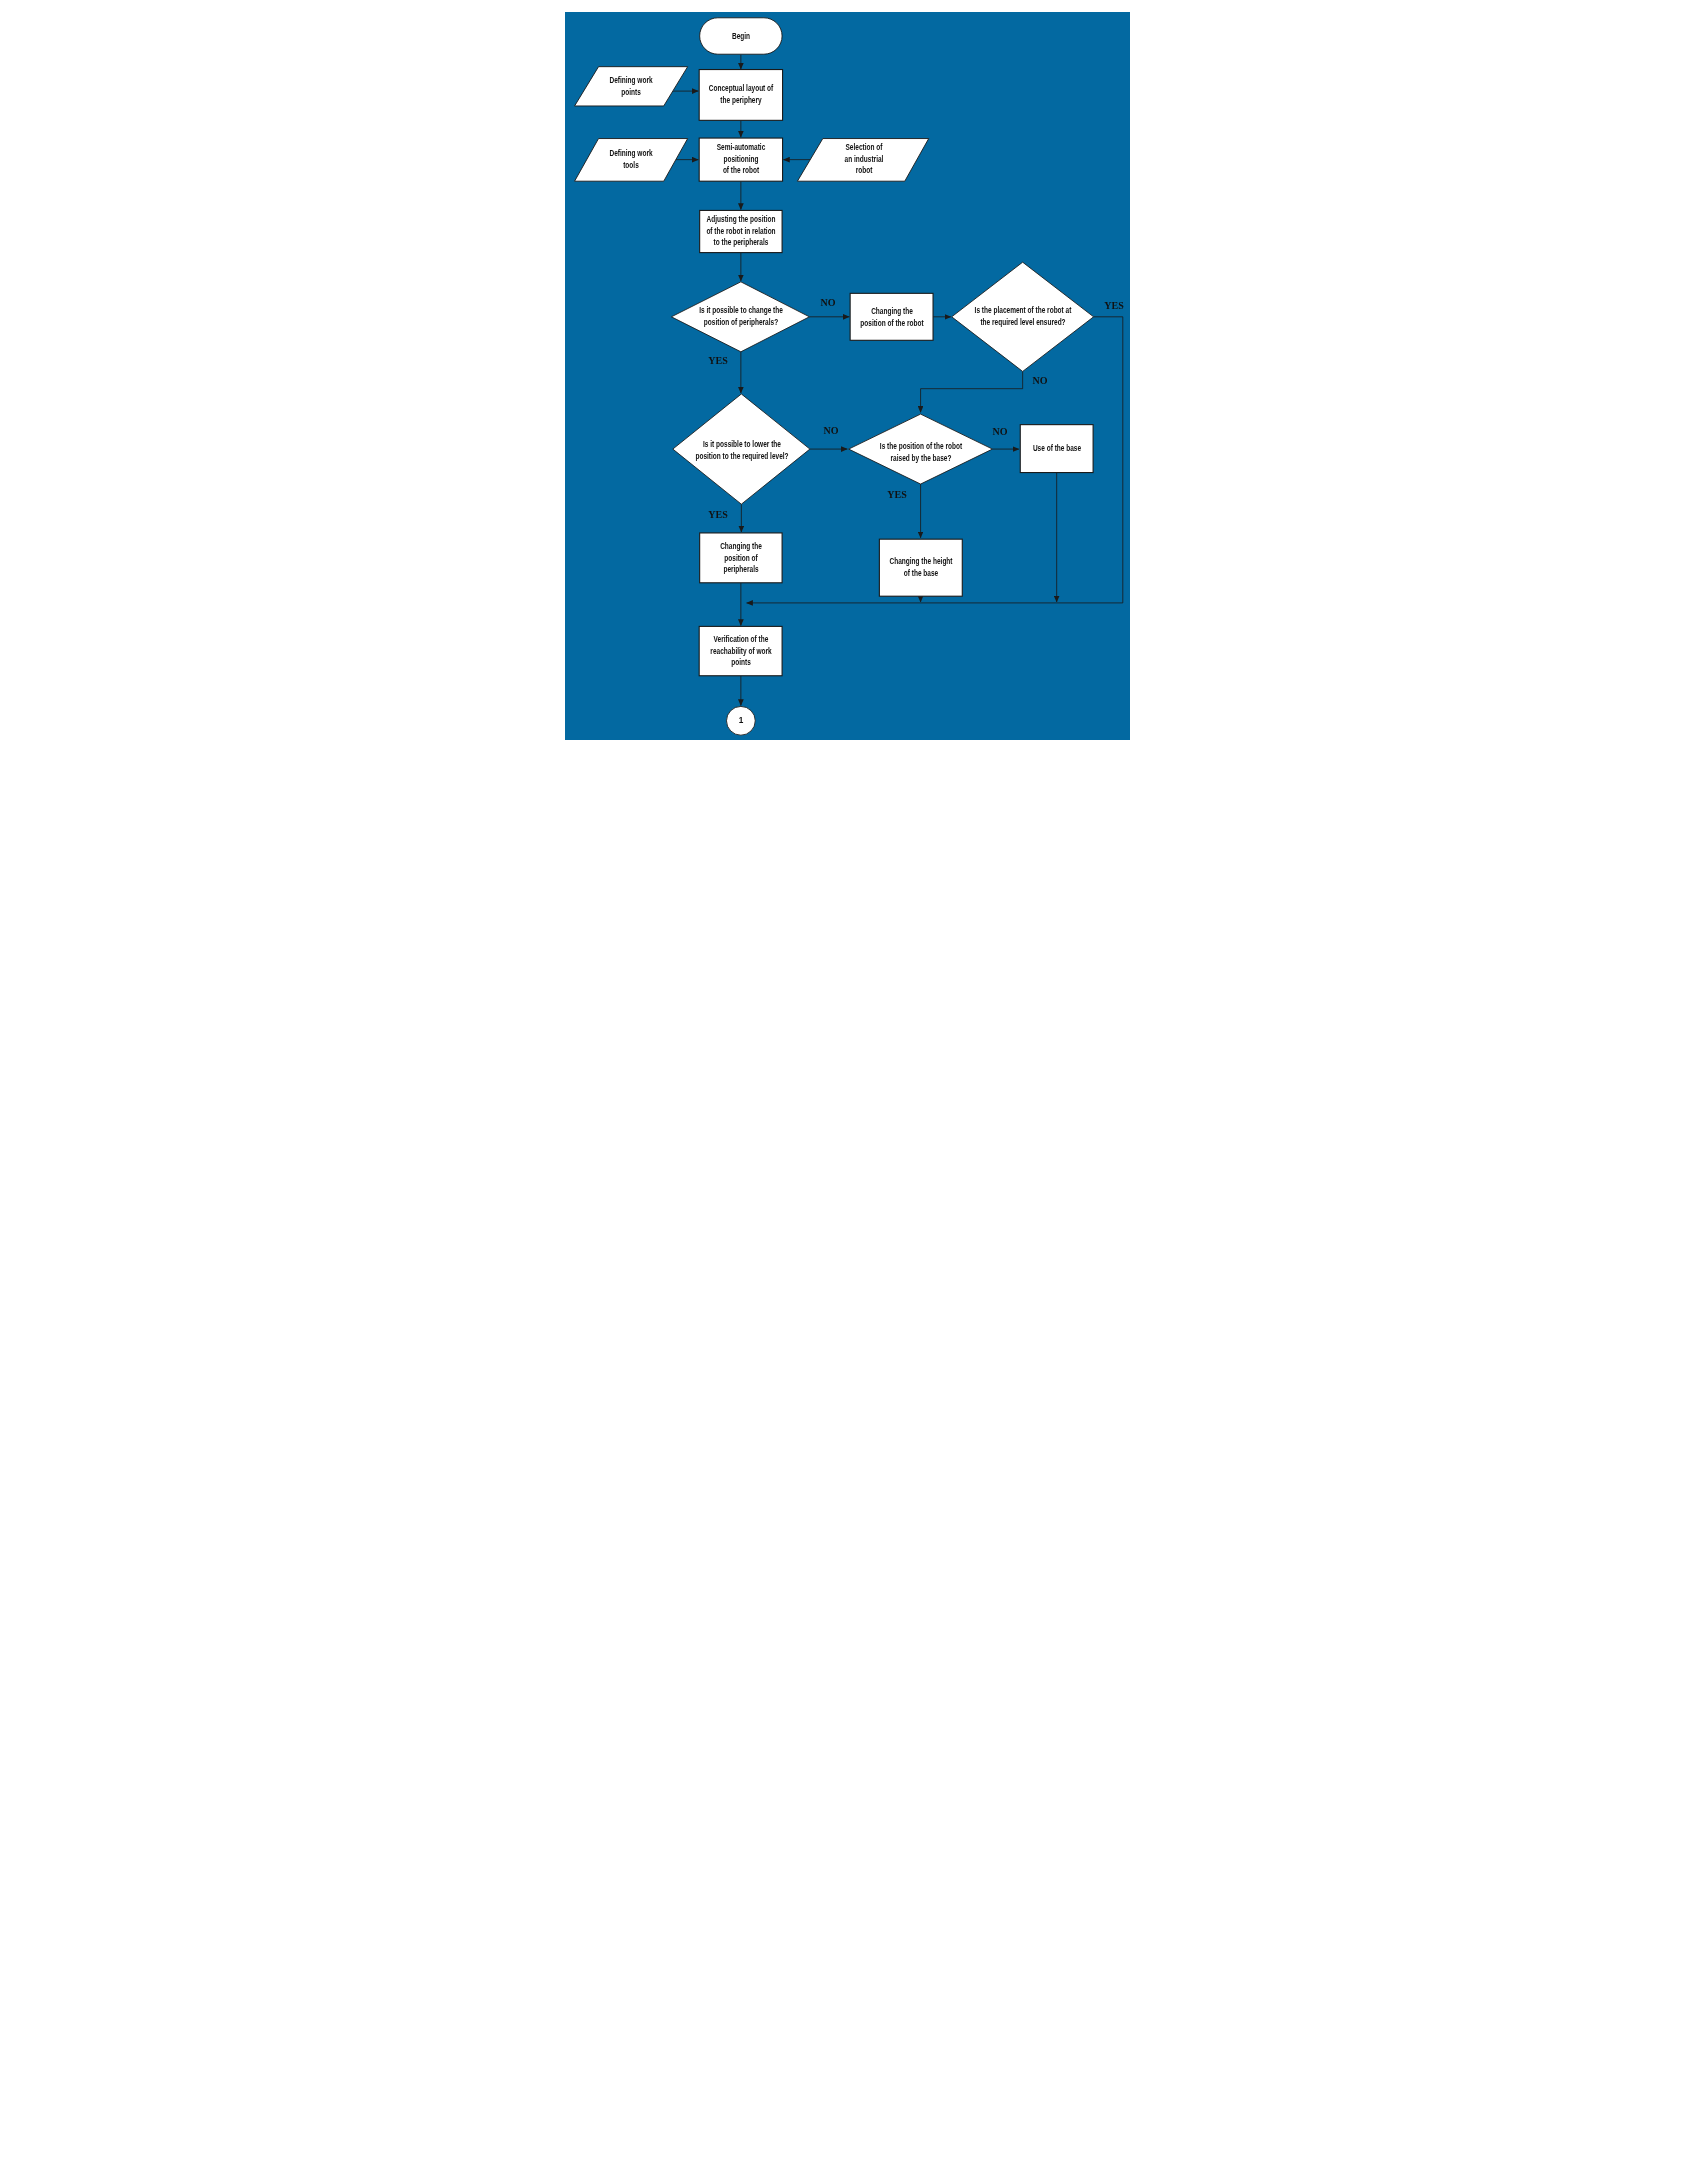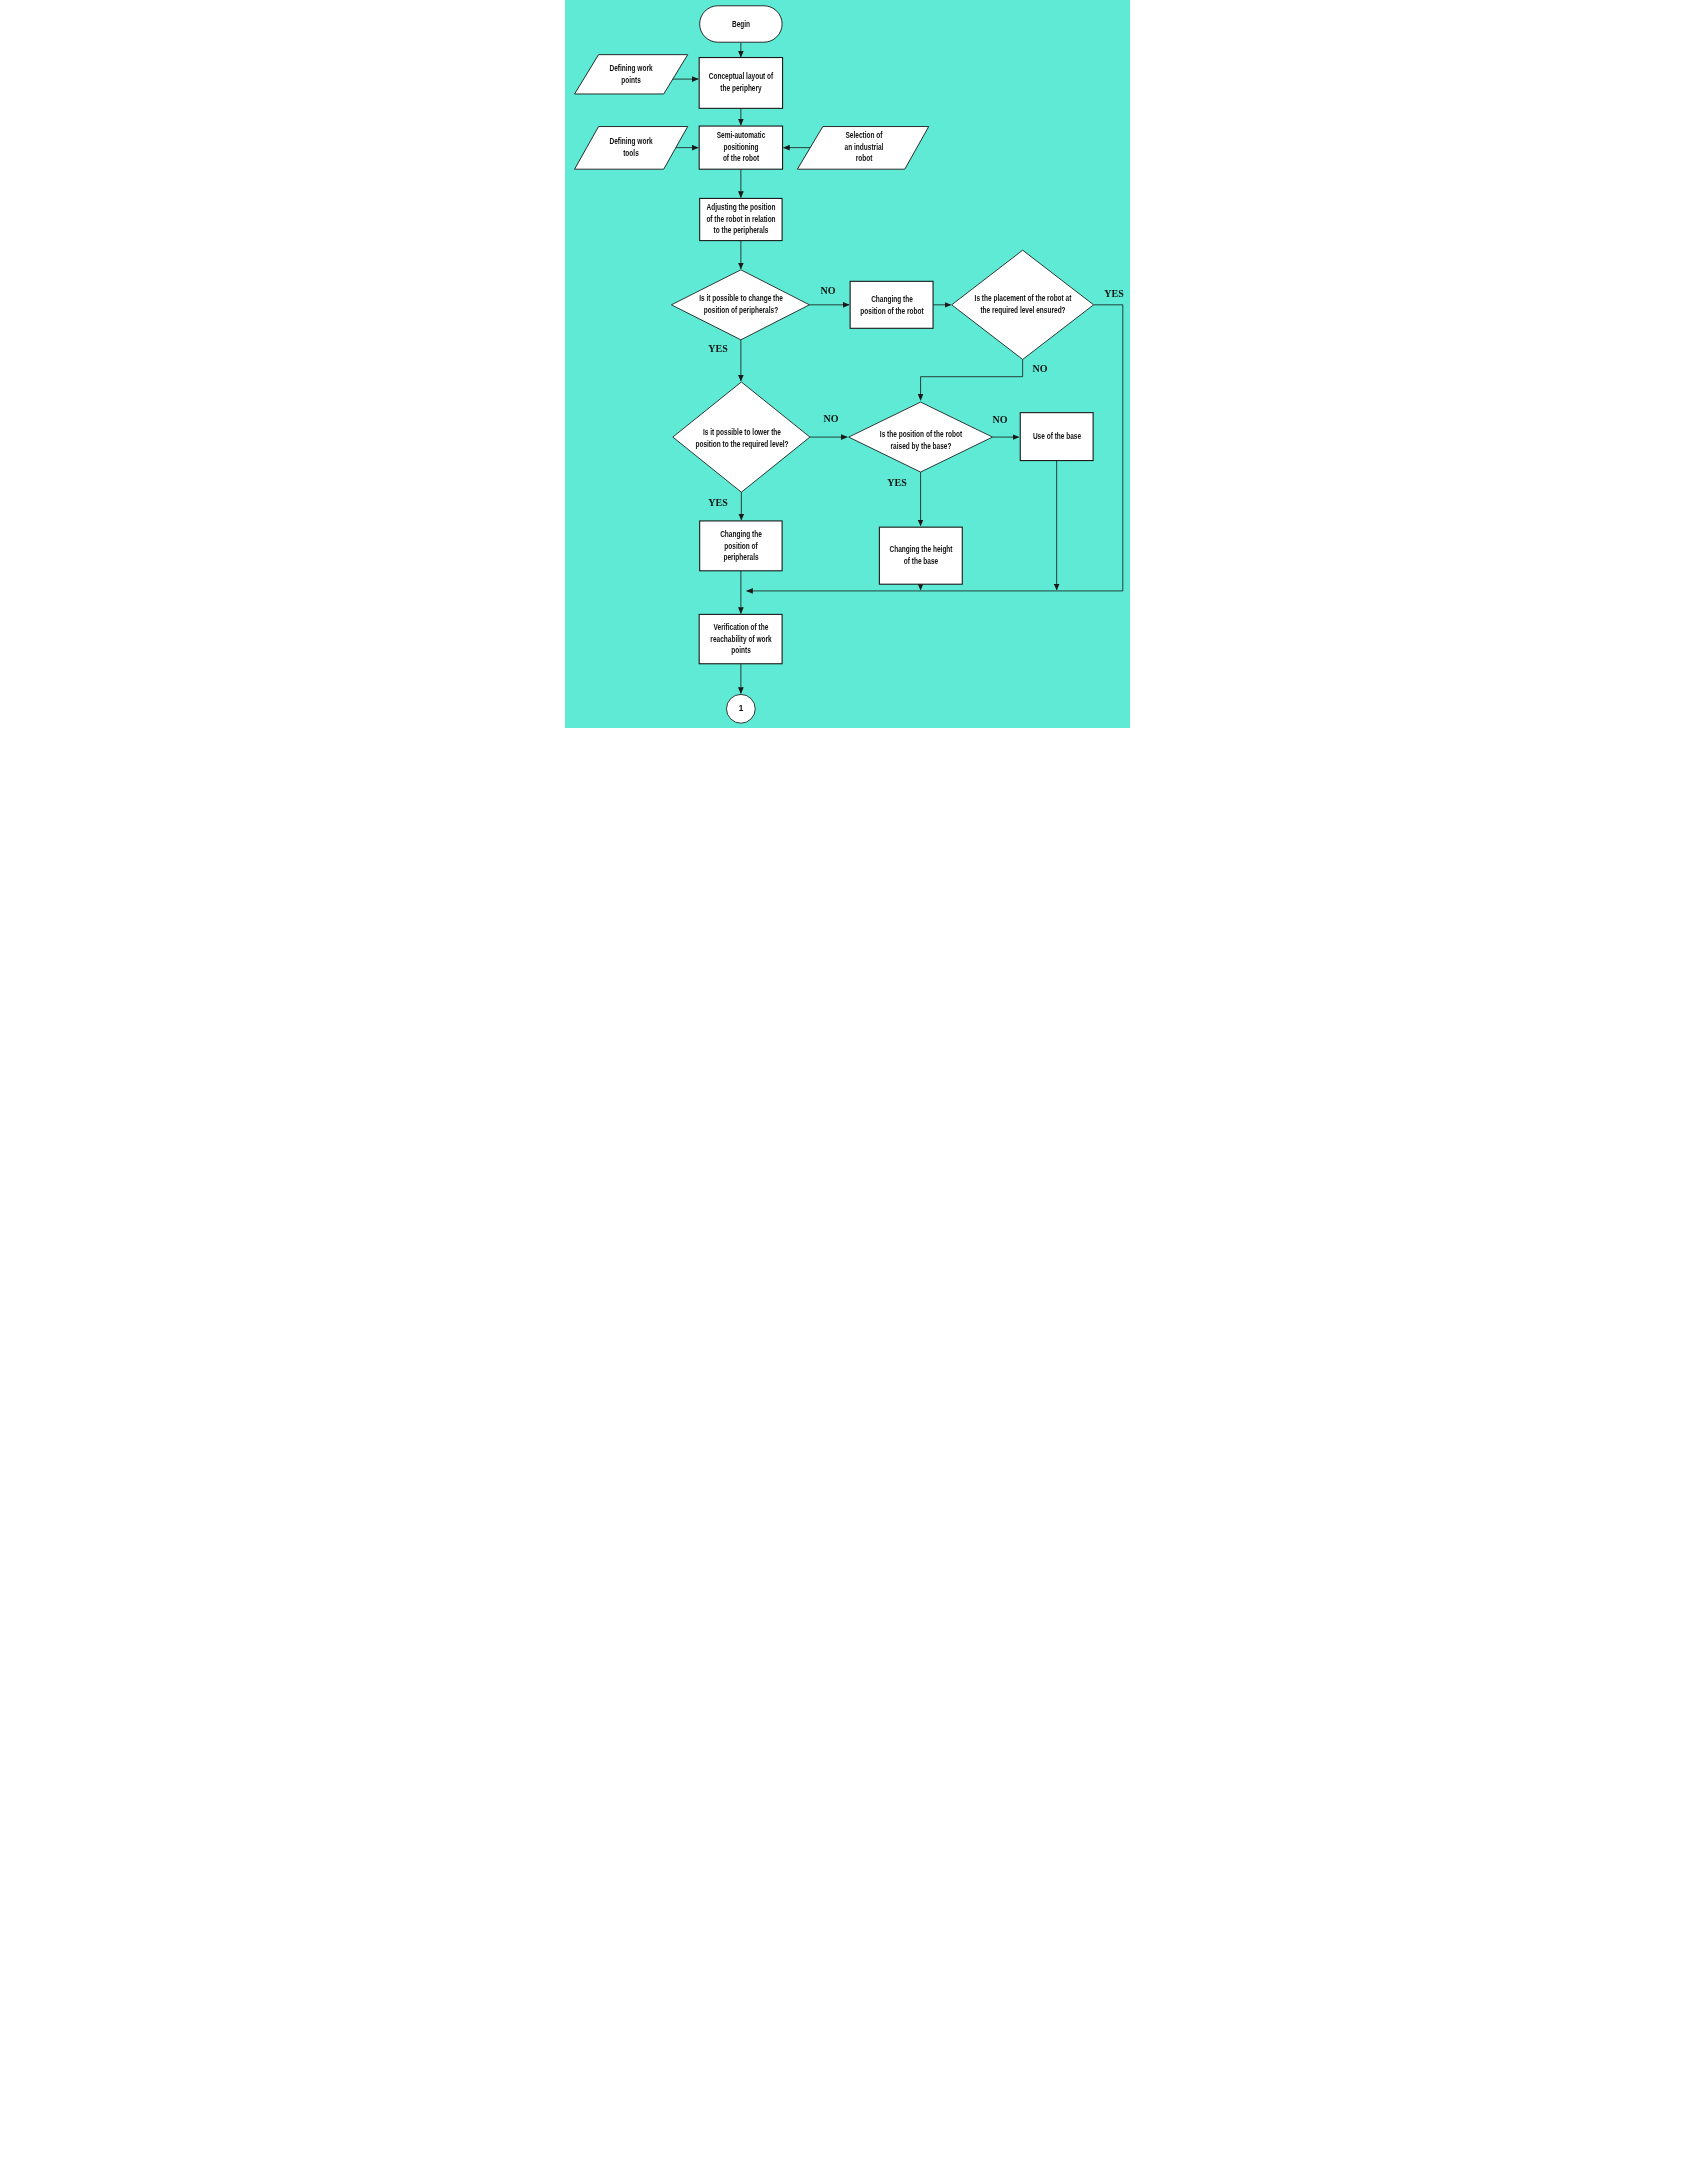--- a/index.html
+++ b/index.html
@@ -5,22 +5,22 @@
   html, body {
     margin: 0;
     padding: 0;
     background: #ffffff;
     font-family: "Liberation Sans", sans-serif;
   }
   .stage {
     position: relative;
     width: 565px;
     height: 728px;
-    margin: 0 auto;
-    background: #5eead4;
+    margin: 12px auto;
+    background: #0369a1;
     overflow: hidden;
   }
   .stage svg {
     position: absolute;
     left: 0;
     top: 0;
   }
   .nlabel {
     position: absolute;
     transform: scaleX(0.68) translate(-50%, -50%);

